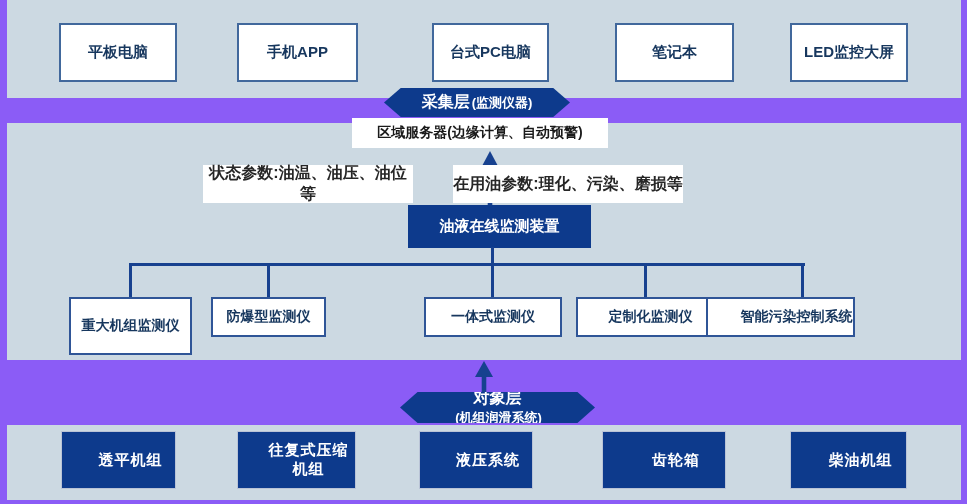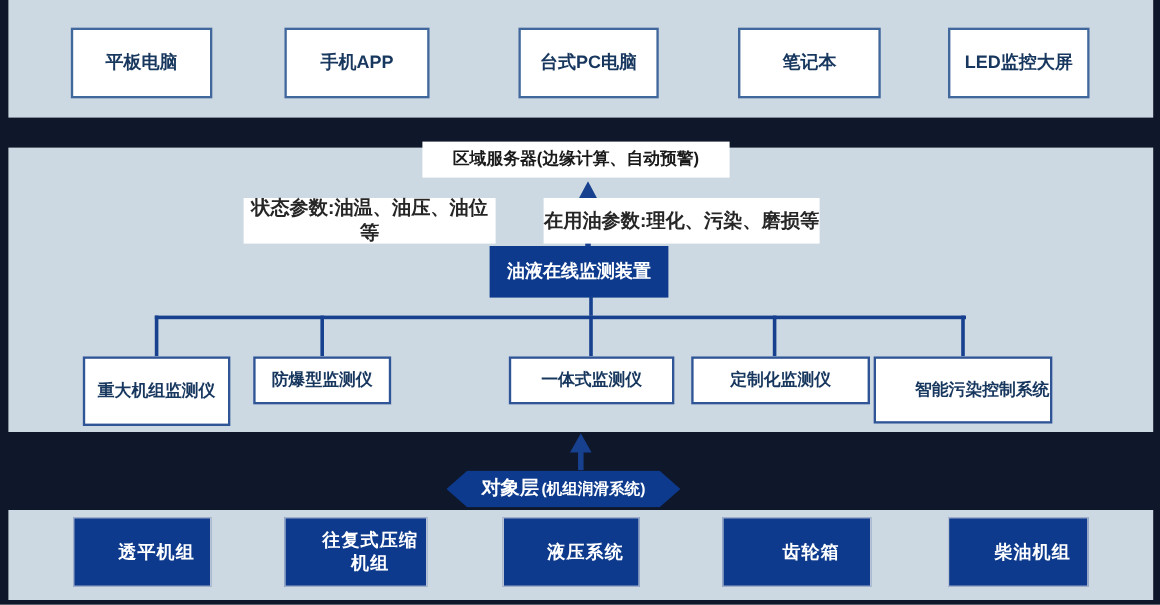--- a/index.html
+++ b/index.html
@@ -6,21 +6,21 @@
     --band-bg:#ccd9e2;
     --dark-blue:#0d3a8c;
     --line-blue:#17418f;
     --top-box-border:#41689c;
     --monitor-box-border:#2f5597;
     --navy-text:#17375e;
     --label-text:#262626;
   }
   *{margin:0;padding:0;box-sizing:border-box;}
   body{background:#ffffff;font-family:"Liberation Sans","DejaVu Sans",sans-serif;}
-  .stage{position:relative;width:967px;height:504px;background:#0f172a;overflow:hidden;}
+  .stage{position:relative;width:967px;height:504px;background:#8b5cf6;overflow:hidden;}
   .band{position:absolute;left:7px;width:954px;background:var(--band-bg);}
   .band-top{top:0;height:98px;}
   .band-middle{top:123px;height:237px;}
   .band-bottom{top:425px;height:75px;}
 
   .abs{position:absolute;display:flex;align-items:center;justify-content:center;text-align:center;}
 
   .device-box{background:#ffffff;border:2px solid var(--top-box-border);
     color:var(--navy-text);font-size:15px;font-weight:bold;}
   .monitor-box{background:#ffffff;border:2px solid var(--monitor-box-border);
@@ -48,53 +48,57 @@
   <div class="band band-top"></div>
   <div class="band band-middle"></div>
   <div class="band band-bottom"></div>
 
   <div class="abs device-box" style="left:59px;top:23px;width:118px;height:59px;">平板电脑</div>
   <div class="abs device-box" style="left:237px;top:23px;width:121px;height:59px;">手机APP</div>
   <div class="abs device-box" style="left:432px;top:23px;width:117px;height:59px;">台式PC电脑</div>
   <div class="abs device-box" style="left:615px;top:23px;width:119px;height:59px;">笔记本</div>
   <div class="abs device-box" style="left:790px;top:23px;width:118px;height:59px;">LED监控大屏</div>
 
+  <div class="abs banner" style="left:384px;top:88px;width:186px;height:29px;">
+    <span class="t1">采集层</span>
+    <span class="t2">(监测仪器)</span>
+  </div>
 
   <div class="abs server-box" style="left:352px;top:118px;width:256px;height:30px;">区域服务器(边缘计算、自动预警)</div>
 
   <svg class="arrow-svg" style="left:478px;top:151px;" width="24" height="58" viewBox="0 0 24 58">
     <polygon points="12,0 3,17 21,17"></polygon>
     <rect x="9.7" y="13" width="4.6" height="45"></rect>
   </svg>
 
   <div class="abs param-label" style="left:203px;top:165px;width:210px;height:38px;">状态参数:油温、油压、油位等</div>
   <div class="abs param-label" style="left:453px;top:165px;width:230px;height:38px;">在用油参数:理化、污染、磨损等</div>
 
-  <div class="abs hub-box" style="left:408px;top:205px;width:149px;height:43px;">油液在线监测装置</div>
+  <div class="abs hub-box" style="left:408px;top:205px;width:183px;height:43px;">油液在线监测装置</div>
 
   <div class="line" style="left:491px;top:247px;width:3px;height:16px;"></div>
   <div class="line" style="left:129px;top:263px;width:676px;height:3px;"></div>
   <div class="line" style="left:129px;top:263px;width:3px;height:34px;"></div>
   <div class="line" style="left:267px;top:263px;width:3px;height:34px;"></div>
   <div class="line" style="left:491px;top:263px;width:3px;height:34px;"></div>
   <div class="line" style="left:644px;top:263px;width:3px;height:34px;"></div>
   <div class="line" style="left:801px;top:263px;width:3px;height:34px;"></div>
 
   <div class="abs monitor-box" style="left:69px;top:297px;width:123px;height:58px;">重大机组监测仪</div>
   <div class="abs monitor-box" style="left:211px;top:297px;width:115px;height:40px;">防爆型监测仪</div>
   <div class="abs monitor-box" style="left:424px;top:297px;width:138px;height:40px;">一体式监测仪</div>
   <div class="abs monitor-box" style="left:576px;top:297px;width:149px;height:40px;">定制化监测仪</div>
-  <div class="abs monitor-box" style="left:728px;top:297px;width:149px;height:56px;padding-left:32px;">智能污染控制系统</div>
+  <div class="abs monitor-box" style="left:706px;top:297px;width:149px;height:40px;padding-left:32px;">智能污染控制系统</div>
 
   <svg class="arrow-svg" style="left:472px;top:361px;" width="24" height="31" viewBox="0 0 24 31">
     <polygon points="12,0 3,16 21,16"></polygon>
     <rect x="9.7" y="12" width="4.6" height="19"></rect>
   </svg>
 
-  <div class="abs banner" style="left:372px;top:392px;width:195px;height:31px;">
+  <div class="abs banner" style="left:400px;top:392px;width:195px;height:31px;flex-direction:column;">
     <span class="t1">对象层</span>
     <span class="t2">(机组润滑系统)</span>
   </div>
 
   <div class="abs equipment-box" style="left:61px;top:431px;width:115px;height:58px;">透平机组</div>
   <div class="abs equipment-box" style="left:237px;top:431px;width:119px;height:58px;">往复式压缩机组</div>
   <div class="abs equipment-box" style="left:419px;top:431px;width:114px;height:58px;text-align:right;">液压系统</div>
   <div class="abs equipment-box" style="left:602px;top:431px;width:124px;height:58px;">齿轮箱</div>
   <div class="abs equipment-box" style="left:790px;top:431px;width:117px;height:58px;">柴油机组</div>
 

